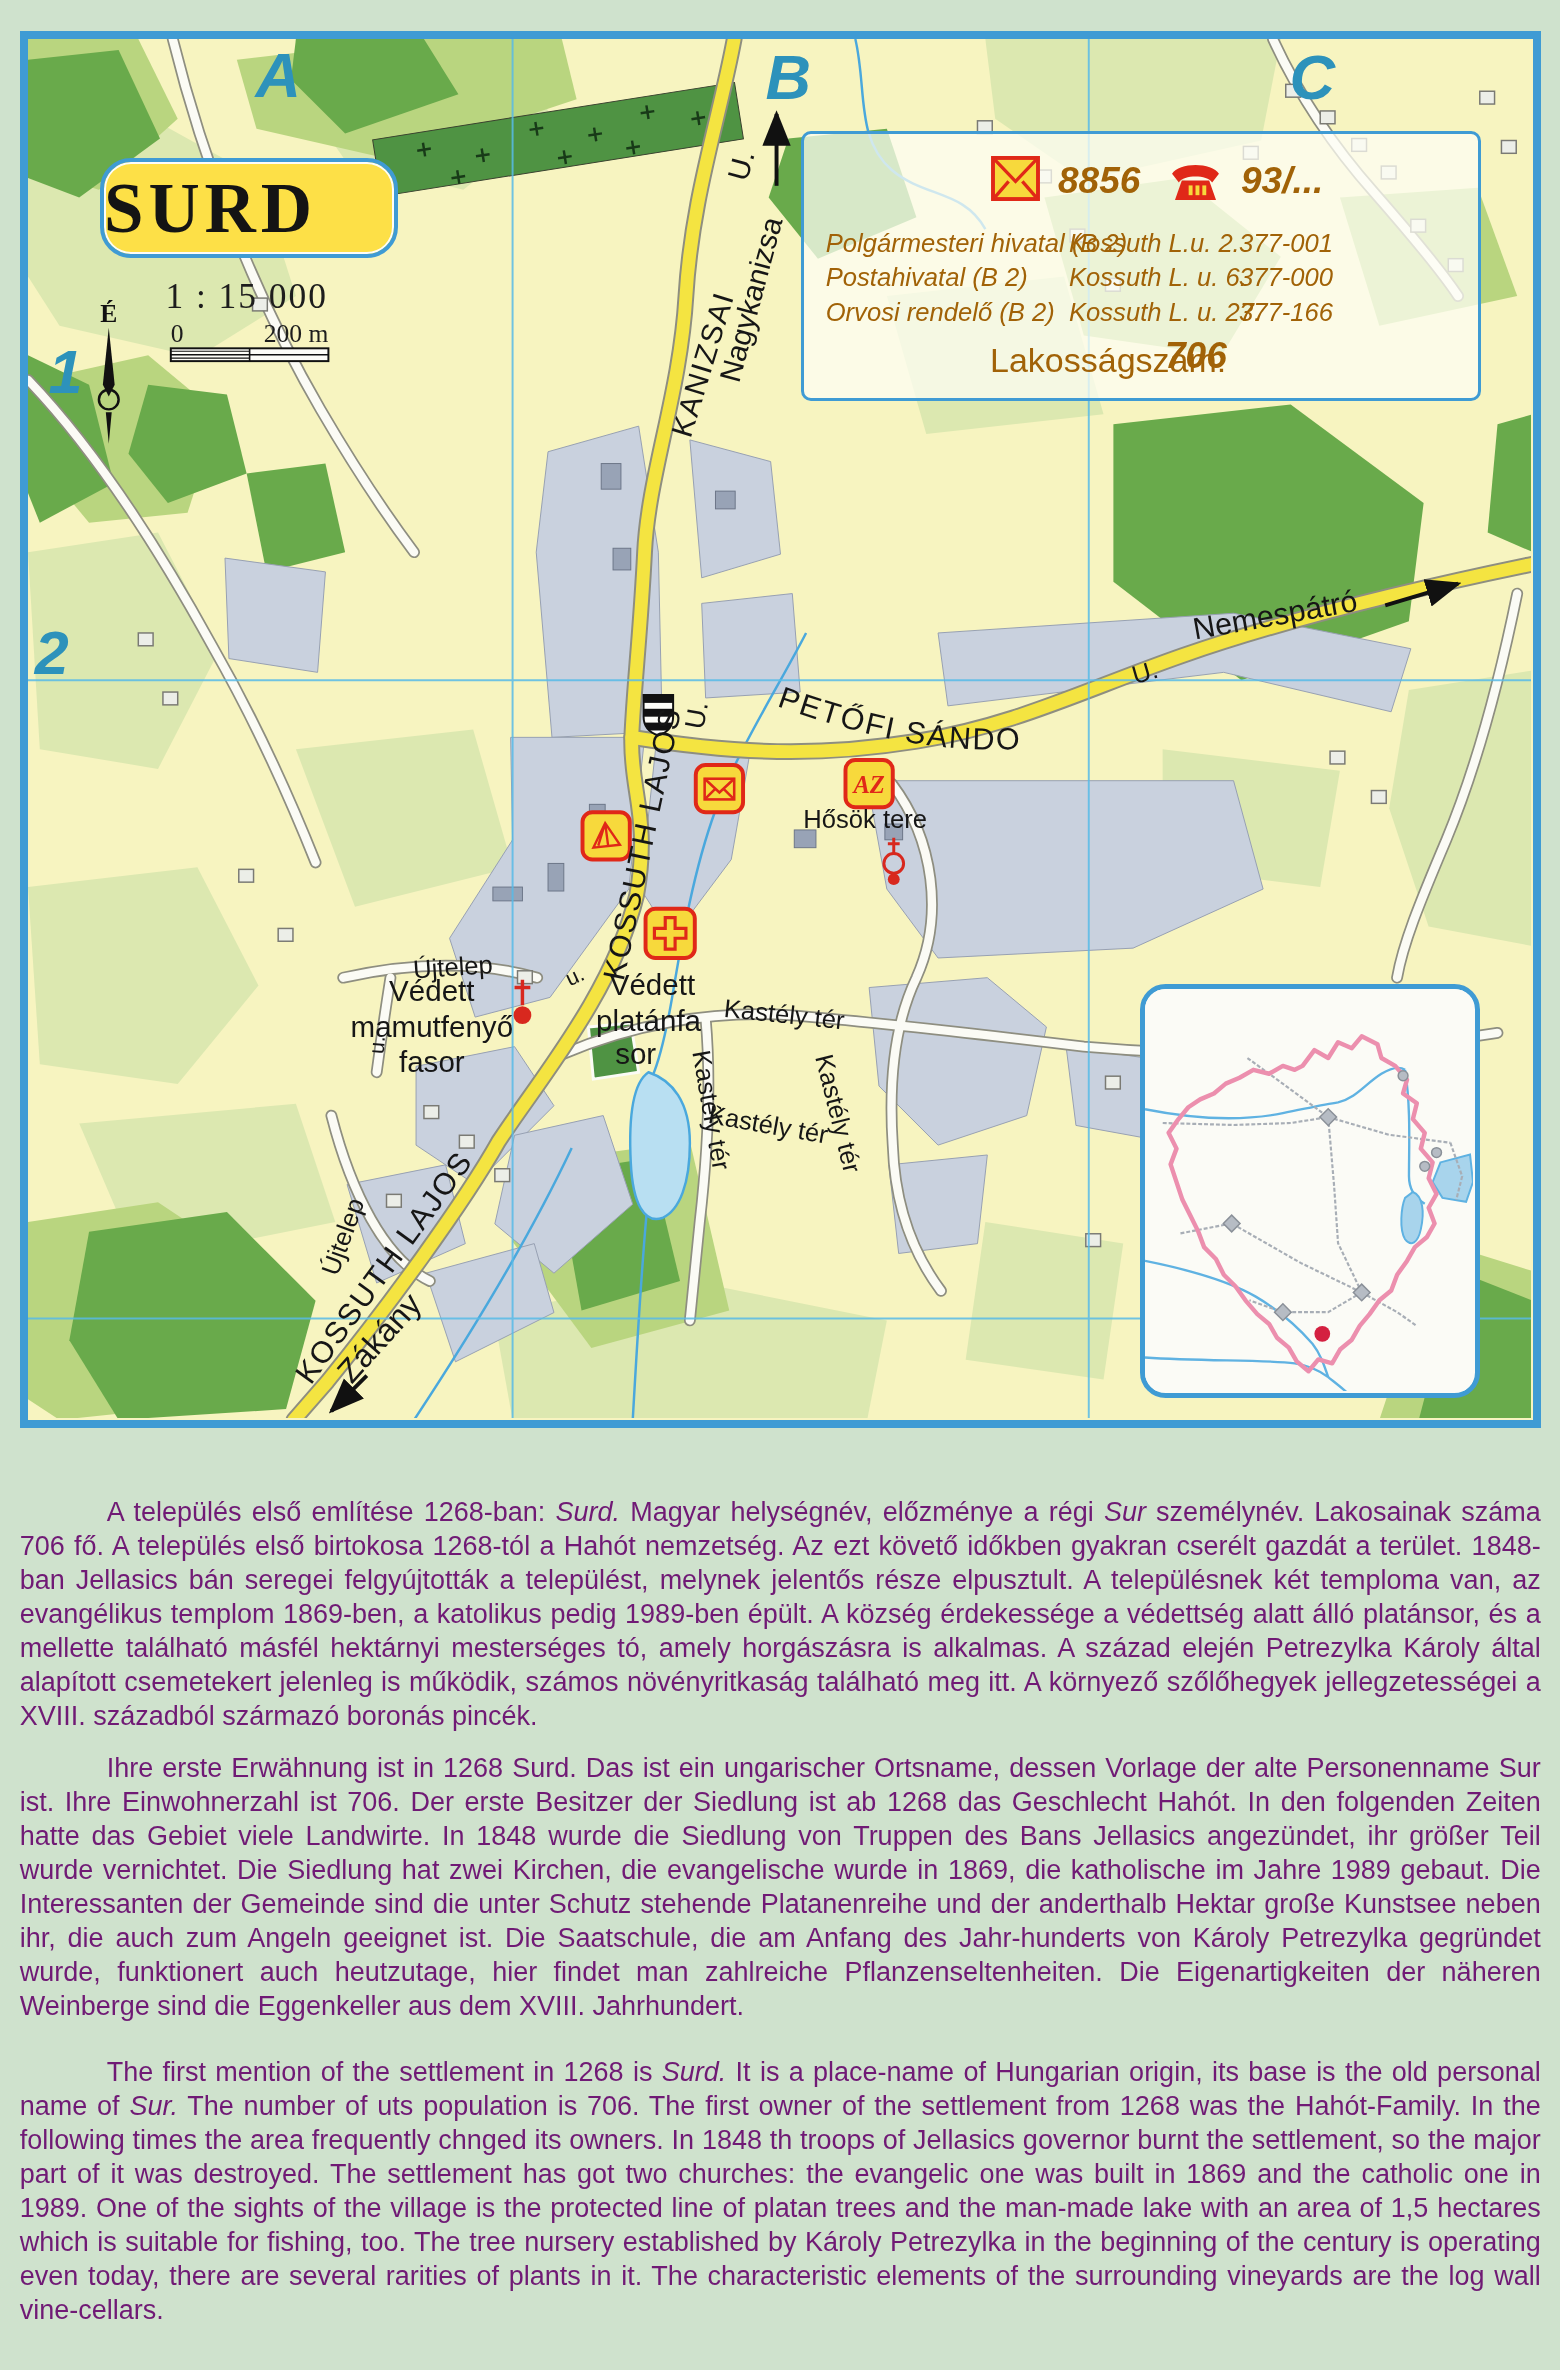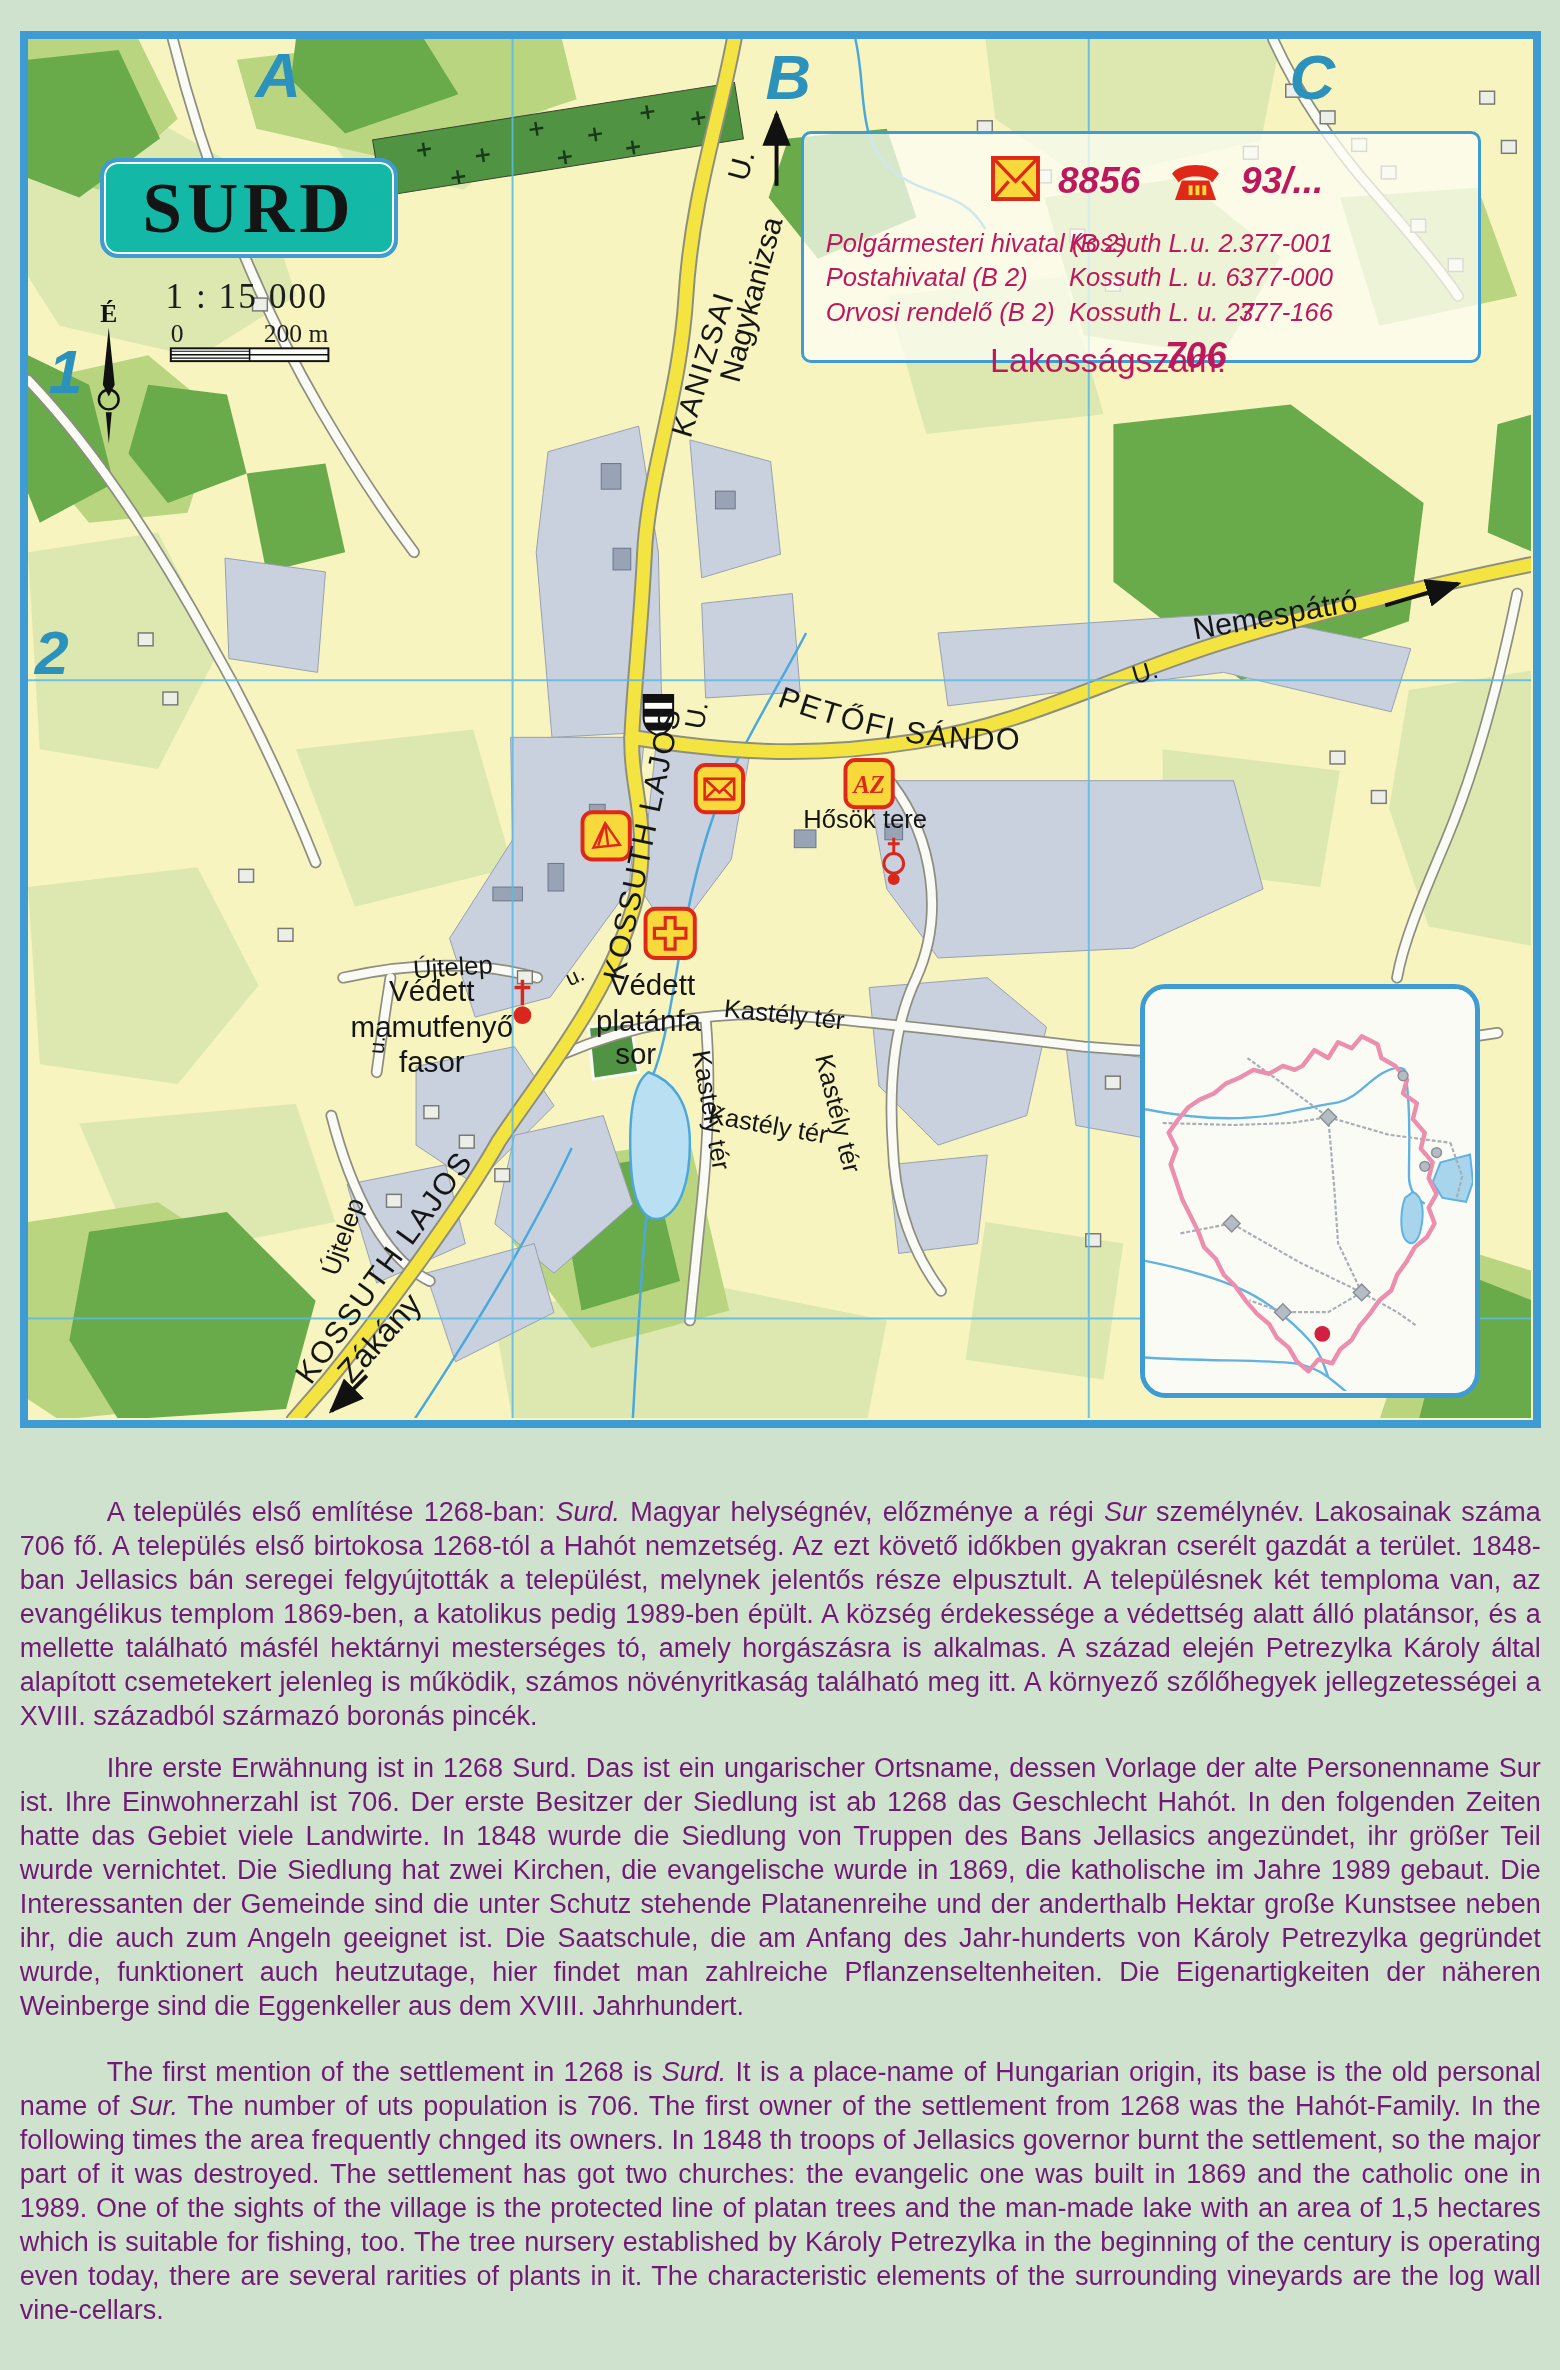--- a/index.html
+++ b/index.html
@@ -1,21 +1,21 @@
 <!DOCTYPE html>
 <html><head>
 <meta charset="utf-8">
 <style>
   html,body{margin:0;padding:0;}
   body{width:1560px;height:2370px;position:relative;background:#cfe2cd;font-family:"Liberation Sans",sans-serif;overflow:hidden;}
   .map-frame{position:absolute;left:19.7px;top:30.5px;width:1521px;height:1397px;border:8.9px solid #3f9bd4;box-sizing:border-box;background:#f7f4c0;}
   .map-frame > svg{position:absolute;left:0;top:0;display:block;}
-  .titlebox{position:absolute;left:100px;top:158px;width:298px;height:100px;background:#14b8a6;border:4.9px solid #3f9bd4;border-radius:18px;display:flex;align-items:center;justify-content:center;box-sizing:border-box;box-shadow:0 0 0 2px #fdfdf8 inset;}
+  .titlebox{position:absolute;left:100px;top:158px;width:298px;height:100px;background:#fde047;border:4.9px solid #3f9bd4;border-radius:31px;display:flex;align-items:center;box-sizing:border-box;box-shadow:0 0 0 2px #fdfdf8 inset;}
   .titlebox span{font-family:"Liberation Serif",serif;font-weight:700;font-size:71px;letter-spacing:4.9px;color:#141414;}
-  .infobox{position:absolute;left:801px;top:131px;width:680px;height:232px;background:rgba(253,254,244,0.74);border:3.9px solid #3f9bd4;border-radius:9.9px;box-sizing:border-box;color:#be185d;}
+  .infobox{position:absolute;left:801px;top:131px;width:680px;height:270px;background:rgba(253,254,244,0.74);border:3.9px solid #3f9bd4;border-radius:9.9px;box-sizing:border-box;color:#a16207;}
   .infobox .num{position:absolute;font-size:37px;font-weight:700;font-style:italic;}
   .ib-line{position:absolute;left:0;width:100%;height:29.6px;}
   .ib-line span{position:absolute;font-size:25.6px;font-style:italic;white-space:nowrap;}
   .ib-line .c1{left:21.7px;} .ib-line .c2{left:265px;} .ib-line .c3{left:435px;}
   .ib-pop-label{position:absolute;left:186px;top:207px;font-size:34px;}
   .ib-pop-value{position:absolute;left:361px;top:201px;font-size:37px;font-weight:700;font-style:italic;}
   .inset{position:absolute;left:1140px;top:984px;width:340px;height:414px;background:#fbfbf6;border:5.9px solid #3f9bd4;border-radius:25.6px;box-sizing:border-box;overflow:hidden;}
   .inset svg{display:block;}
   .para{position:absolute;left:19.7px;width:1521px;text-align:justify;font-size:27px;line-height:34px;color:#701a75;text-indent:87px;margin:0;}
   .para-de{}

